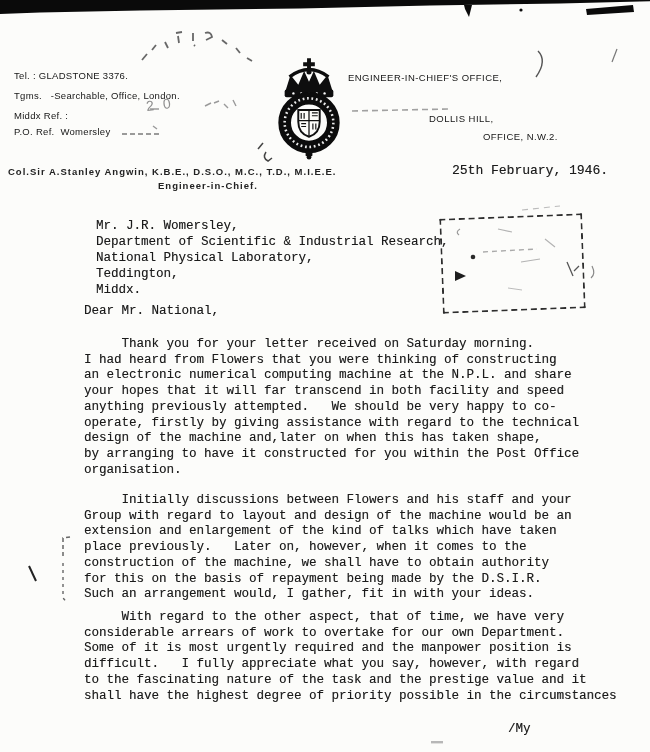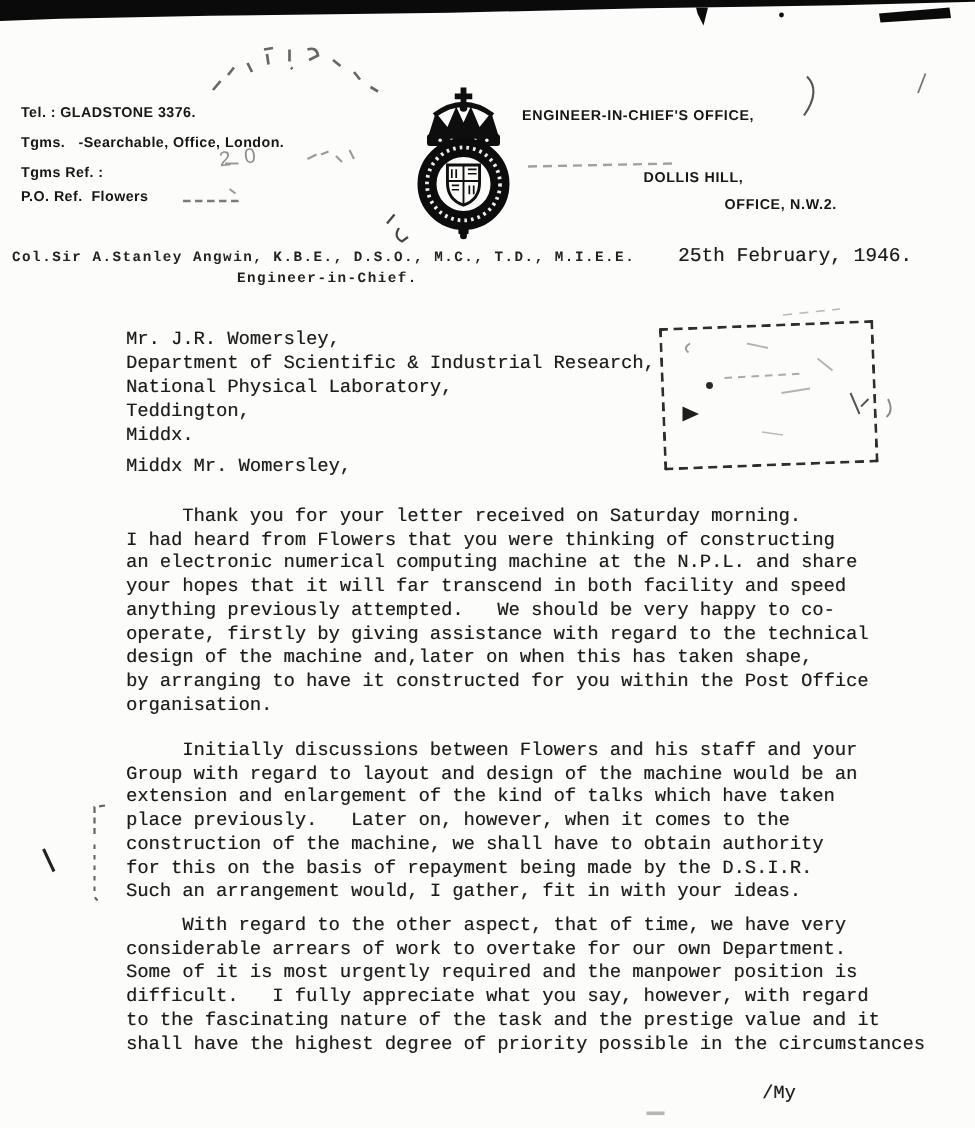--- a/index.html
+++ b/index.html
@@ -1,24 +1,24 @@
 <!DOCTYPE html>
 <html><head>
 <meta charset="utf-8">
 <style>
   html,body{margin:0;padding:0;background:#ffffff;}
   .page{position:relative;width:650px;height:752px;background:#fcfcfa;overflow:hidden;
         font-family:"Liberation Sans",sans-serif;}
   .abs{position:absolute;}
-  .print{font-family:"Liberation Sans",sans-serif;font-weight:bold;color:#161616;
+  .print{font-family:"Liberation Sans",sans-serif;font-weight:normal;color:#161616;
          font-size:9.5px;letter-spacing:.3px;white-space:pre;}
   .type{font-family:"Liberation Mono","DejaVu Sans Mono",monospace;color:#1b1b1b;
         font-size:12.5px;line-height:15.7px;white-space:pre;
         text-shadow:.3px 0 0 rgba(25,25,25,.45);}
-  .sig{font-family:Liberation Mono, monospace;font-weight:bold;color:#222;
+  .sig{font-family:Liberation Sans, sans-serif;font-weight:bold;color:#222;
        font-size:9.5px;letter-spacing:1px;white-space:pre;}
   .date{font-size:13px;}
   .recipient{line-height:16px;}
   .stampbox{left:441px;top:216px;width:139px;height:91px;border:2.5px dashed #2e2e2e;
             transform:rotate(-2.2deg);border-radius:1px;}
   .faintstamp{left:146px;top:96px;color:#8f8f8f;font-size:14px;letter-spacing:9px;
               transform:rotate(-7deg);font-family:"Liberation Sans",sans-serif;}
   svg{display:block;}
 </style>
 </head>
@@ -72,22 +72,22 @@
       <path d="M567,262 l6,14 M574,271 l5,-5" stroke="#555" stroke-width="1.3" fill="none"></path>
       <path d="M592,266 q4,8 -1,12" stroke="#888" stroke-width="1.2" fill="none"></path>
       <path d="M522,210 l38,-4" stroke="#bbb" stroke-width="1.1" stroke-dasharray="6,5" fill="none"></path>
       <path d="M508,288 l14,2" stroke="#bbb" stroke-width="1" fill="none"></path>
     </g>
     <rect x="431" y="741" width="12" height="2.4" fill="#9a9a9a" opacity="0.7"></rect>
   </svg>
 
   <div class="abs print" style="left:14px;top:70px">Tel. : GLADSTONE 3376.</div>
   <div class="abs print" style="left:14px;top:90px">Tgms.   -Searchable, Office, London.</div>
-  <div class="abs print" style="left:14px;top:110px">Tgms Ref. :</div>
-  <div class="abs print" style="left:14px;top:126px">P.O. Ref.  Flowers</div>
+  <div class="abs print" style="left:14px;top:110px">Middx Ref. :</div>
+  <div class="abs print" style="left:14px;top:126px">P.O. Ref.  Womersley</div>
 
   <div class="abs faintstamp">20</div>
 
   <div class="abs" style="left:272px;top:58px">
     <svg width="74" height="102" viewBox="0 0 76 104">
       <g fill="#0e0e0e">
         <path d="M36,0 h4 v4 h4 v4 h-4 v4 h-4 v-4 h-4 v-4 h4 z"></path>
         <circle cx="38" cy="14" r="2.6"></circle>
         <path d="M18,19 Q38,4 58,19" stroke="#0e0e0e" stroke-width="3.4" fill="none"></path>
         <path d="M14,33 L19,17 L27,27 L33,13 L38,24 L43,13 L49,27 L57,17 L62,33 Z"></path>
@@ -114,29 +114,29 @@
   </div>
 
   <div class="abs print" style="left:348px;top:72px;letter-spacing:.45px">ENGINEER-IN-CHIEF'S OFFICE,</div>
   <div class="abs print" style="left:429px;top:113px;letter-spacing:.45px">DOLLIS HILL,</div>
   <div class="abs print" style="left:483px;top:131px;letter-spacing:.45px">OFFICE, N.W.2.</div>
 
   <div class="abs sig" style="left:8px;top:166px">Col.Sir A.Stanley Angwin, K.B.E., D.S.O., M.C., T.D., M.I.E.E.</div>
   <div class="abs sig" style="left:158px;top:180px">Engineer-in-Chief.</div>
   <div class="abs type date" style="left:452px;top:163px">25th February, 1946.</div>
 
-  <div class="abs type recipient" style="left:84px;top:218px">Mr. J.R. Womersley,
+  <div class="abs type recipient" style="left:96px;top:218px">Mr. J.R. Womersley,
 Department of Scientific &amp; Industrial Research,
 National Physical Laboratory,
 Teddington,
 Middx.</div>
 
   <div class="abs stampbox"></div>
 
-  <div class="abs type" style="left:84px;top:304px">Middx Mr. Womersley,</div>
+  <div class="abs type" style="left:84px;top:304px">Dear Mr. National,</div>
 
   <div class="abs type" style="left:84px;top:337px">     Thank you for your letter received on Saturday morning.
 I had heard from Flowers that you were thinking of constructing
 an electronic numerical computing machine at the N.P.L. and share
 your hopes that it will far transcend in both facility and speed
 anything previously attempted.   We should be very happy to co-
 operate, firstly by giving assistance with regard to the technical
 design of the machine and,later on when this has taken shape,
 by arranging to have it constructed for you within the Post Office
 organisation.</div>

